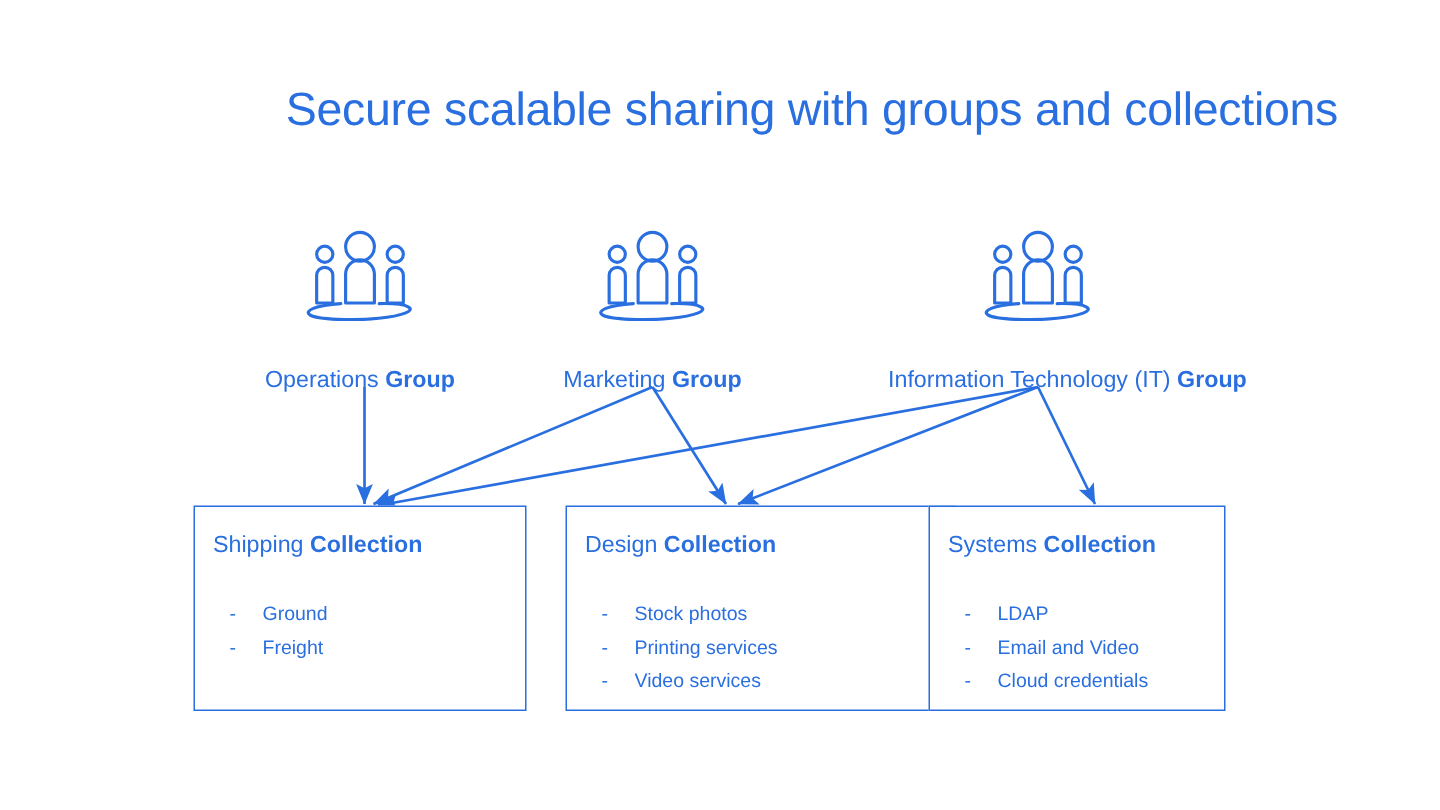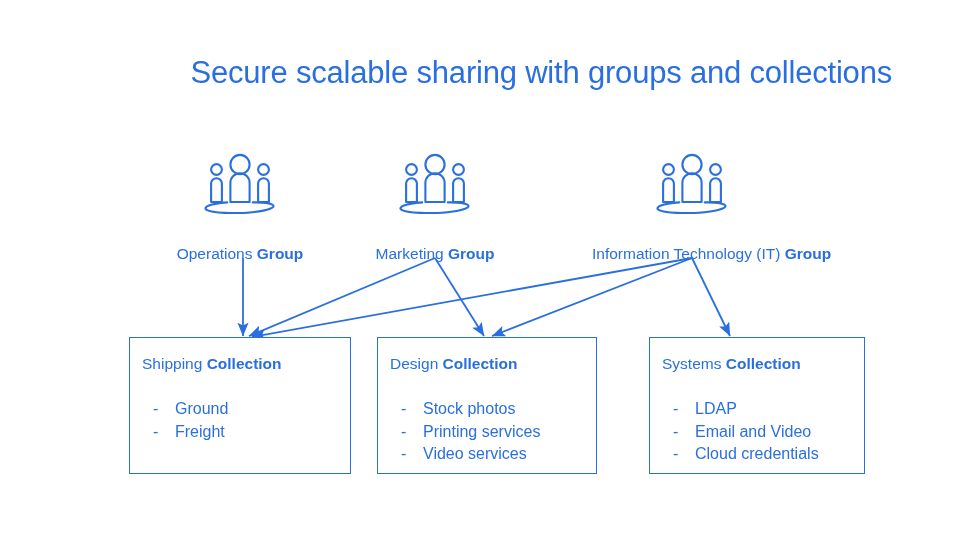--- a/index.html
+++ b/index.html
@@ -72,22 +72,22 @@
   
   .collection-box {
     position: absolute;
     top: 337px;
     height: 137px;
     box-sizing: border-box;
     border: 1.6px solid #2a6fe0;
     background: #ffffff;
   }
   #collection-box-0 { left: 129px; width: 222px; }
-  #collection-box-1 { left: 377px; width: 220px; }
-  #collection-box-2 { left: 649px; width: 216px; }
+  #collection-box-1 { left: 377px; width: 260px; }
+  #collection-box-2 { left: 619px; width: 198px; }
 
   .collection-title {
     position: absolute;
     left: 12px;
     top: 16px;
     font-size: 15.5px;
     line-height: 20px;
     color: #2a6fe0;
     white-space: nowrap;
   }
@@ -96,21 +96,21 @@
   .collection-list {
     position: absolute;
     left: 12px;
     top: 60px;
     right: 6px;
     margin: 0;
     padding: 0;
     list-style: none;
   }
   .collection-list li {
-    font-size: 16px;
+    font-size: 13px;
     line-height: 22.5px;
     color: #2a6fe0;
     white-space: nowrap;
     display: block;
   }
   .collection-list li .dash {
     display: inline-block;
     width: 33px;
     text-align: left;
     padding-left: 11px;

